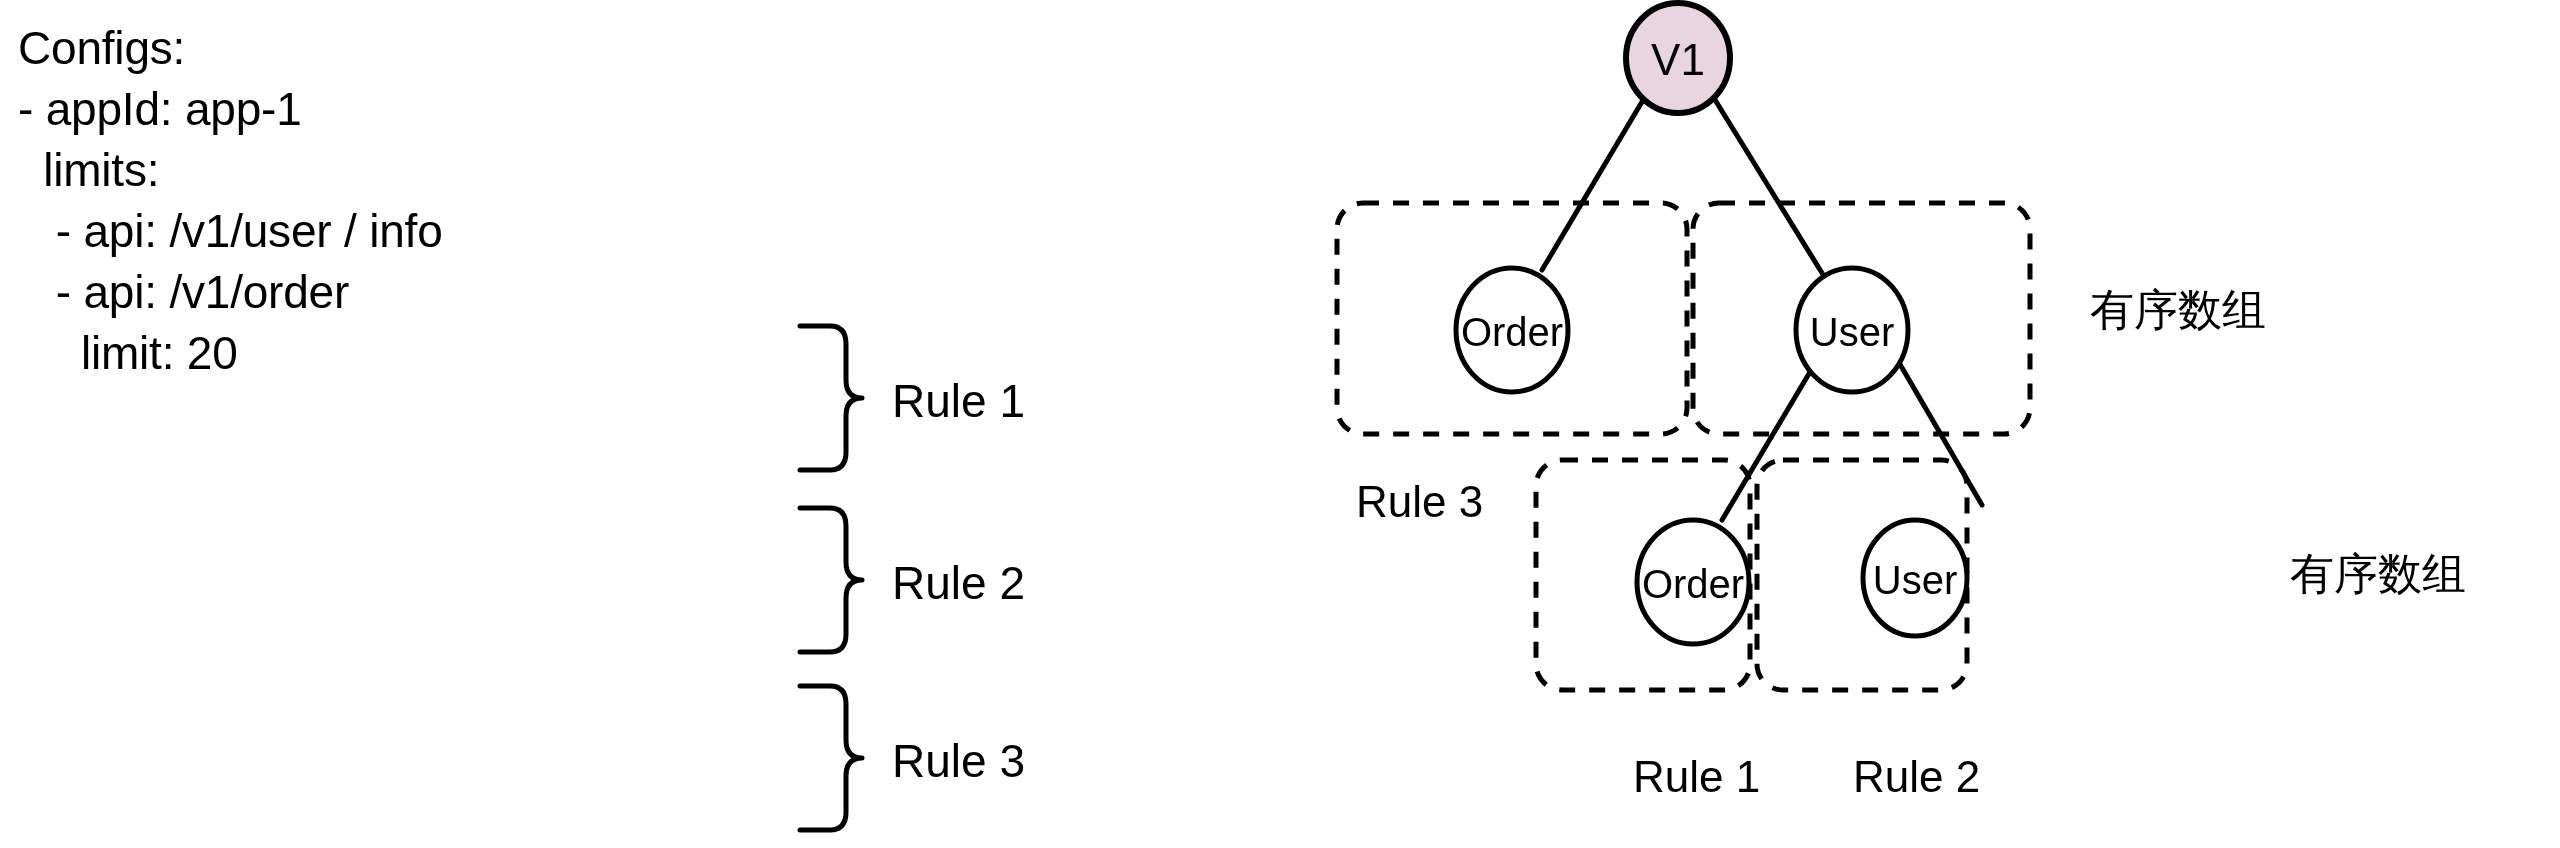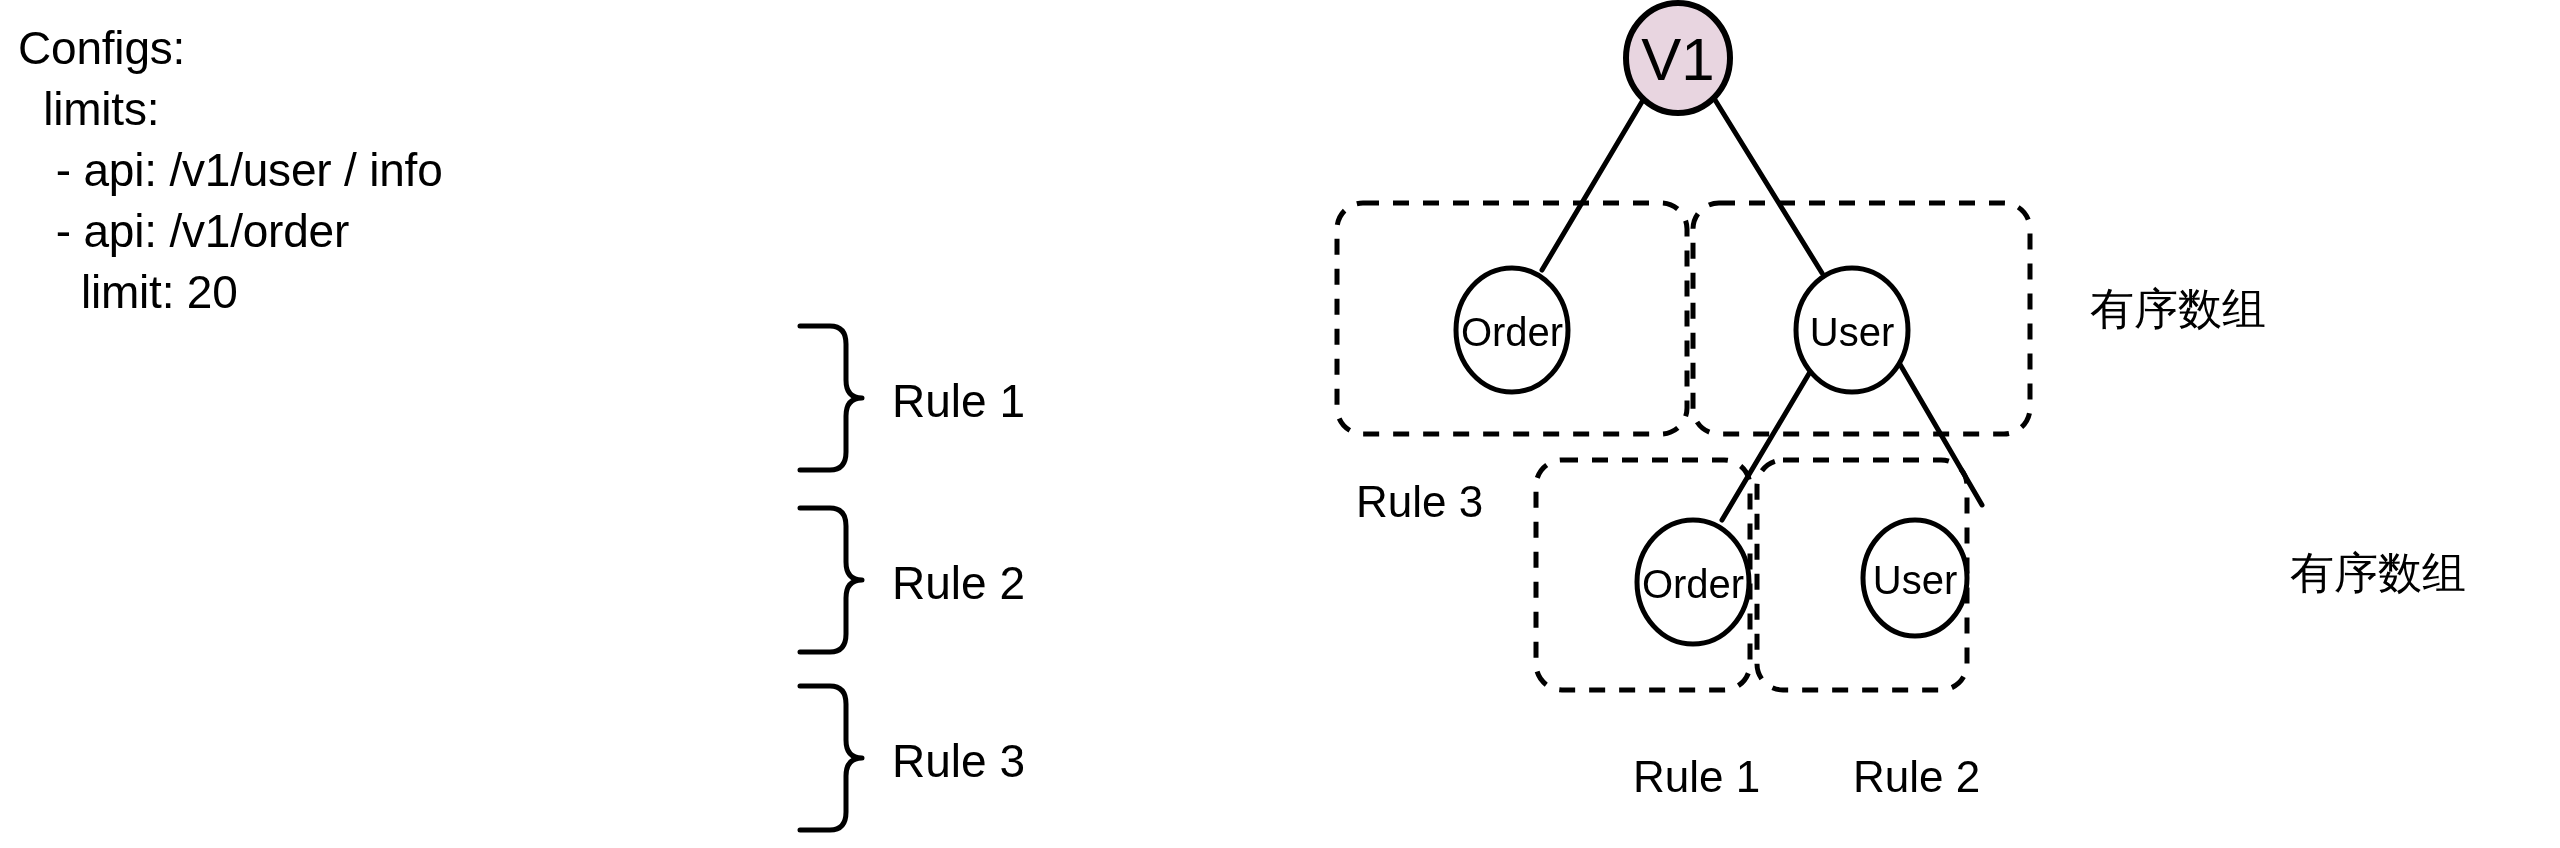--- a/index.html
+++ b/index.html
@@ -64,46 +64,47 @@
     white-space: nowrap;
     color: #000;
   }
   .node-label {
     font-size: 40px;
     line-height: 40px;
     transform: translate(-50%, -50%);
     text-align: center;
   }
   .node-label.root {
-    font-size: 60px;
+    font-size: 44px;
   }
   .cjk-label {
     position: absolute;
     font-size: 44px;
     line-height: 44px;
     white-space: nowrap;
-    font-family: Liberation Serif, serif;
+    font-family: Liberation Sans, sans-serif;
     color: #000;
     text-align: center;
   }
   .rule-caption {
     position: absolute;
     font-size: 44px;
     line-height: 44px;
     white-space: nowrap;
     color: #000;
   }
 </style>
 </head>
 <body>
 
 <div id="canvas">
 
   <div class="config-block">
     <div class="config-line">Configs:</div>
+    <div class="config-line">- appId: app-1</div>
     <div class="config-line">  limits:</div>
     <div class="config-line">   - api: /v1/user / info</div>
     <div class="config-line">   - api: /v1/order</div>
     <div class="config-line">     limit: 20</div>
   </div>
 
   <div class="rule-label-left" style="left:892px; top:378px;">Rule 1</div>
   <div class="rule-label-left" style="left:892px; top:560px;">Rule 2</div>
   <div class="rule-label-left" style="left:892px; top:738px;">Rule 3</div>
 

